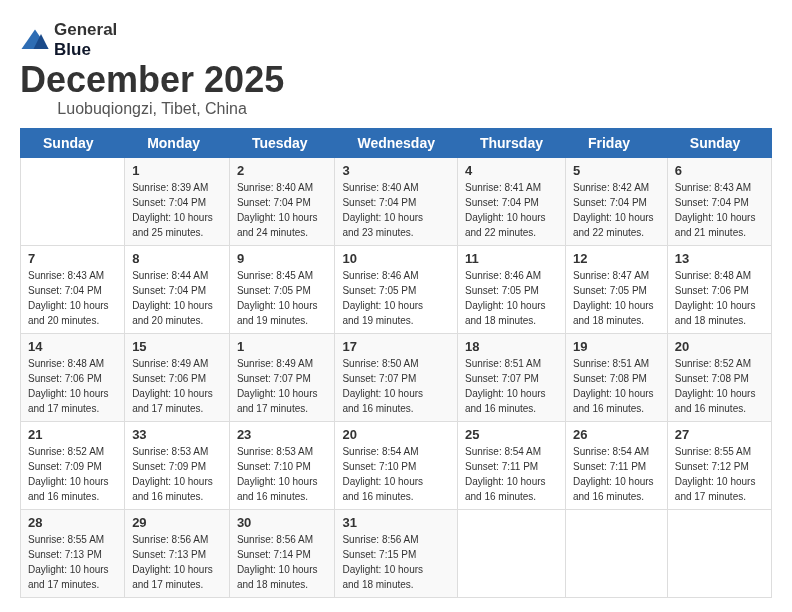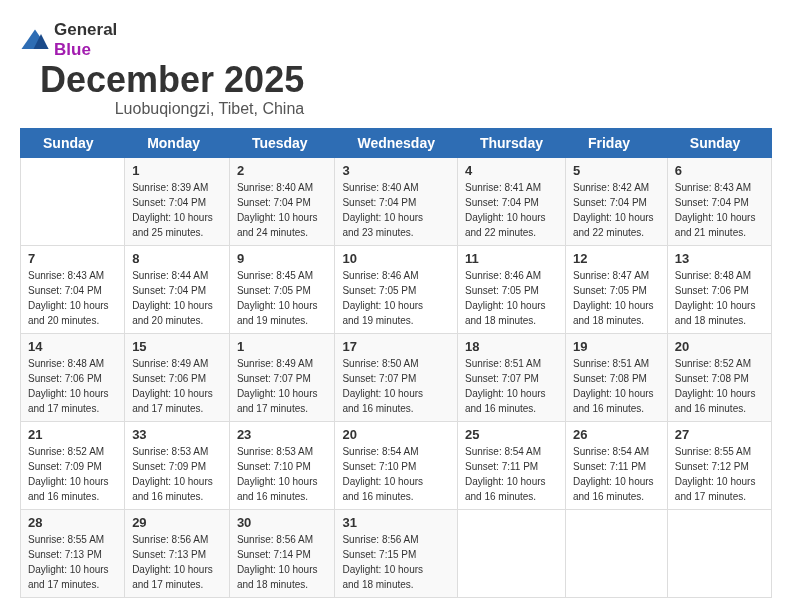--- a/index.html
+++ b/index.html
@@ -27,25 +27,25 @@
       height: 24px;
     }
     .title-section {
       text-align: right;
     }
     .main-title {
       font-size: 36px;
       font-weight: bold;
       color: #333;
       line-height: 1.1;
-      margin-left: 20px;
     }
     .subtitle {
       font-size: 16px;
       color: #555;
+      text-align: center;
     }
     .calendar {
       width: 100%;
       border-collapse: collapse;
       border: 1px solid #ccc;
     }
     .calendar th {
       background-color: #2e6db4;
       color: white;
       text-align: left;
@@ -89,21 +89,21 @@
 <body>
 
 <div class="header-section">
   <div class="logo">
     <svg class="logo-icon" viewBox="0 0 40 32" xmlns="http://www.w3.org/2000/svg">
       <polygon points="20,2 38,28 2,28" fill="#2e6db4"></polygon>
       <polygon points="28,8 38,28 18,28" fill="#1a4a8a"></polygon>
     </svg>
     <div>
       <span style="font-size:17px;font-weight:bold;color:#333;">General</span><br>
-      <span style="font-size:17px;font-weight:bold;color:#a21caf;">Blue</span>
+      <span style="font-size:17px;font-weight:bold;color:#0f172a;">Blue</span>
     </div>
   </div>
   <div class="title-section">
     <div class="main-title">December 2025</div>
     <div class="subtitle">Luobuqiongzi, Tibet, China</div>
   </div>
 </div>
 
 <table class="calendar">
   <thead>

